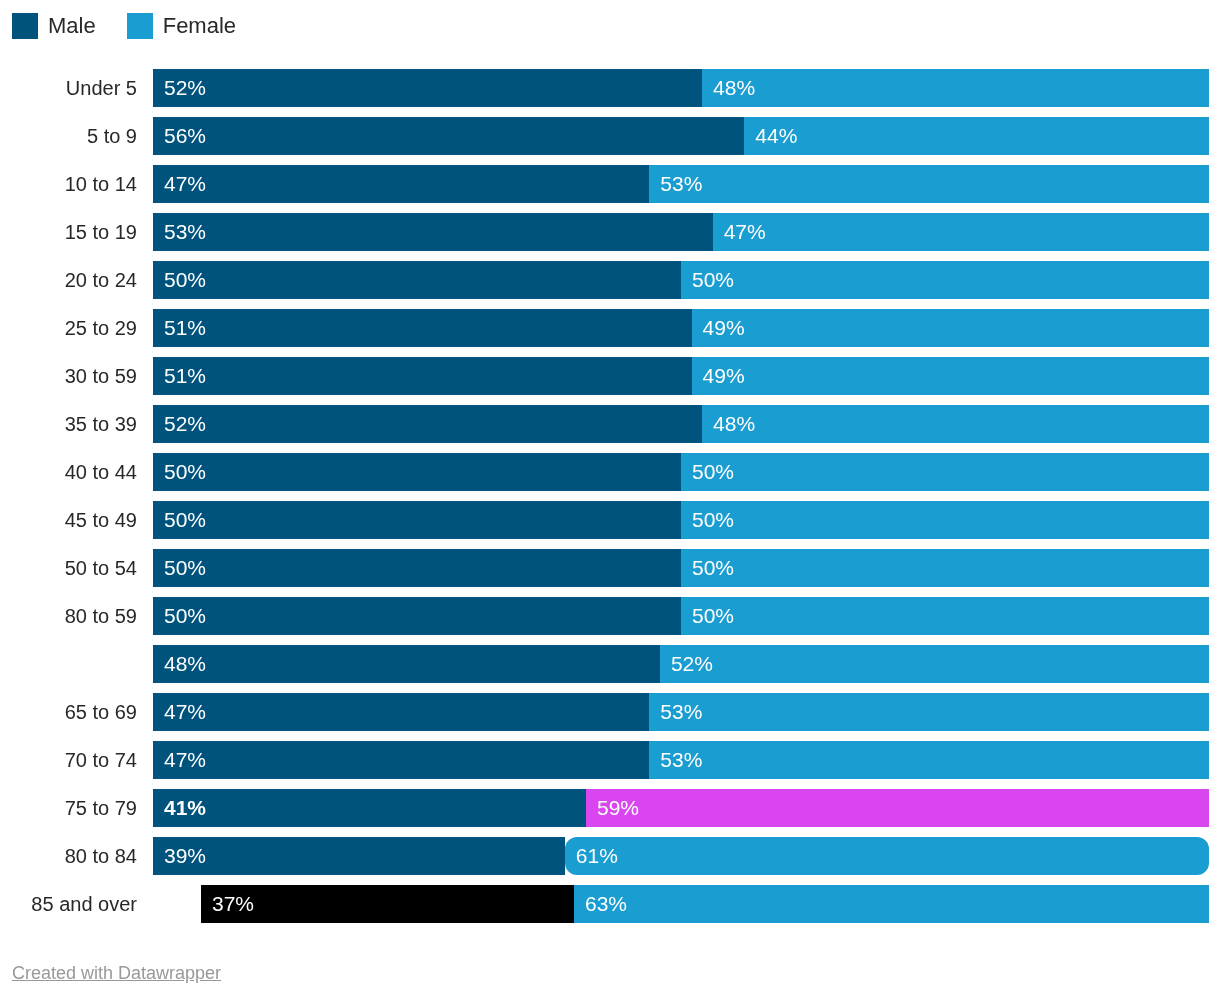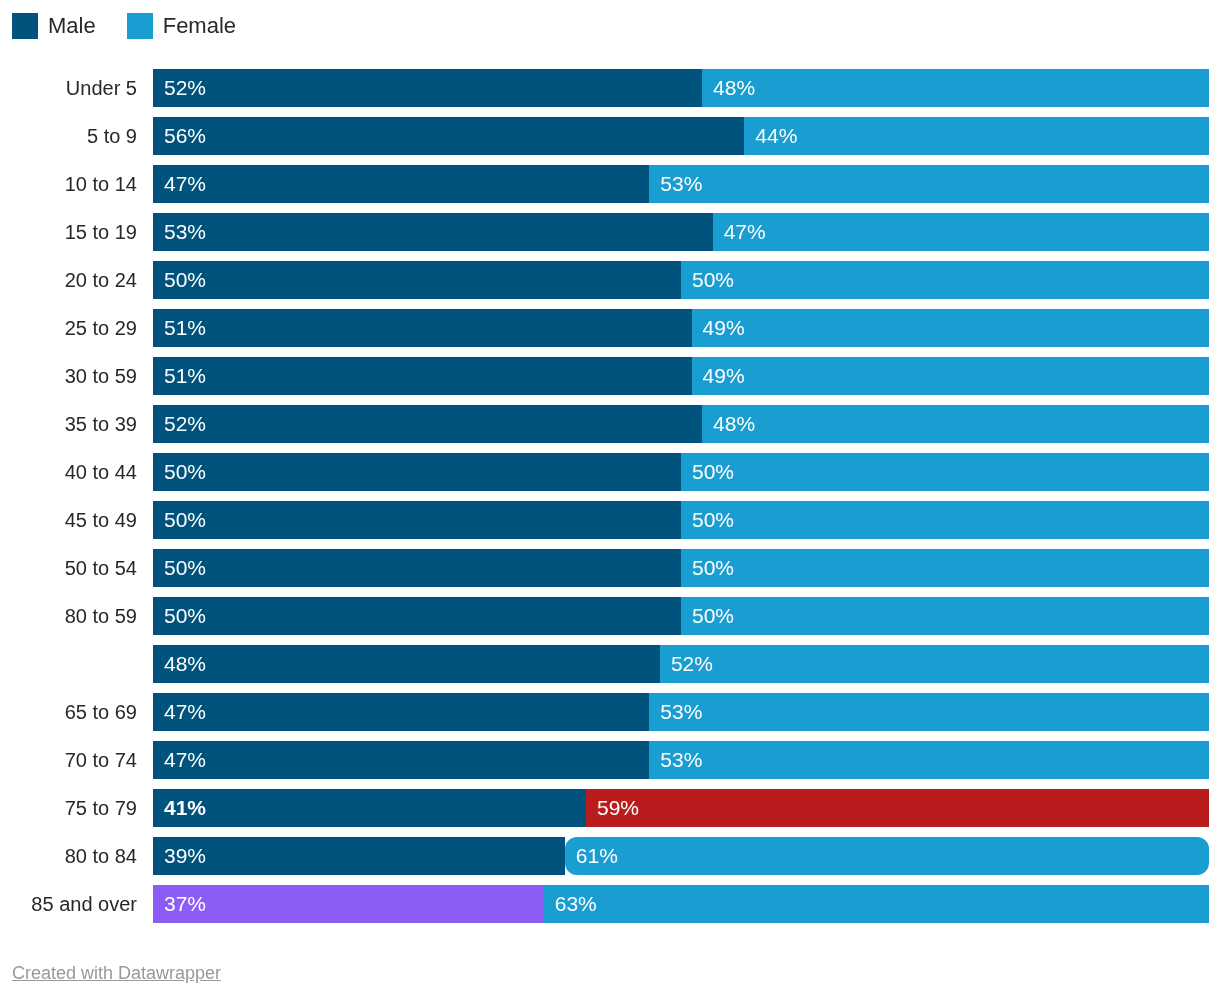--- a/index.html
+++ b/index.html
@@ -295,40 +295,40 @@
             <span class="seg-value">53%</span>
           </div>
         </div>
       </div>
       <div class="row">
         <div class="row-label">75 to 79</div>
         <div class="bar-track">
           <div class="seg seg-male" style="width: 41%; background: rgb(0, 83, 125); font-weight: bold;">
             <span class="seg-value">41%</span>
           </div>
-          <div class="seg seg-female" style="width: 59%; background: #b91c1c;">
+          <div class="seg seg-female" style="width: 59%; background: #d946ef;">
             <span class="seg-value">59%</span>
           </div>
         </div>
       </div>
       <div class="row">
         <div class="row-label">80 to 84</div>
         <div class="bar-track">
           <div class="seg seg-male" style="width: 39%; background: rgb(0, 83, 125);">
             <span class="seg-value">39%</span>
           </div>
           <div class="seg seg-female" style="width: 61%; background: rgb(26, 157, 208); border-radius: 12px;">
             <span class="seg-value">61%</span>
           </div>
         </div>
       </div>
       <div class="row">
         <div class="row-label">85 and over</div>
         <div class="bar-track">
-          <div class="seg seg-male" style="width: 37%; background: #8b5cf6;">
+          <div class="seg seg-male" style="width: 37%; background: #000000; margin-left: 48px;">
             <span class="seg-value">37%</span>
           </div>
           <div class="seg seg-female" style="width: 63%; background: rgb(26, 157, 208);">
             <span class="seg-value">63%</span>
           </div>
         </div>
       </div>
     </div>
 
   <div class="footer">Created with Datawrapper</div>

